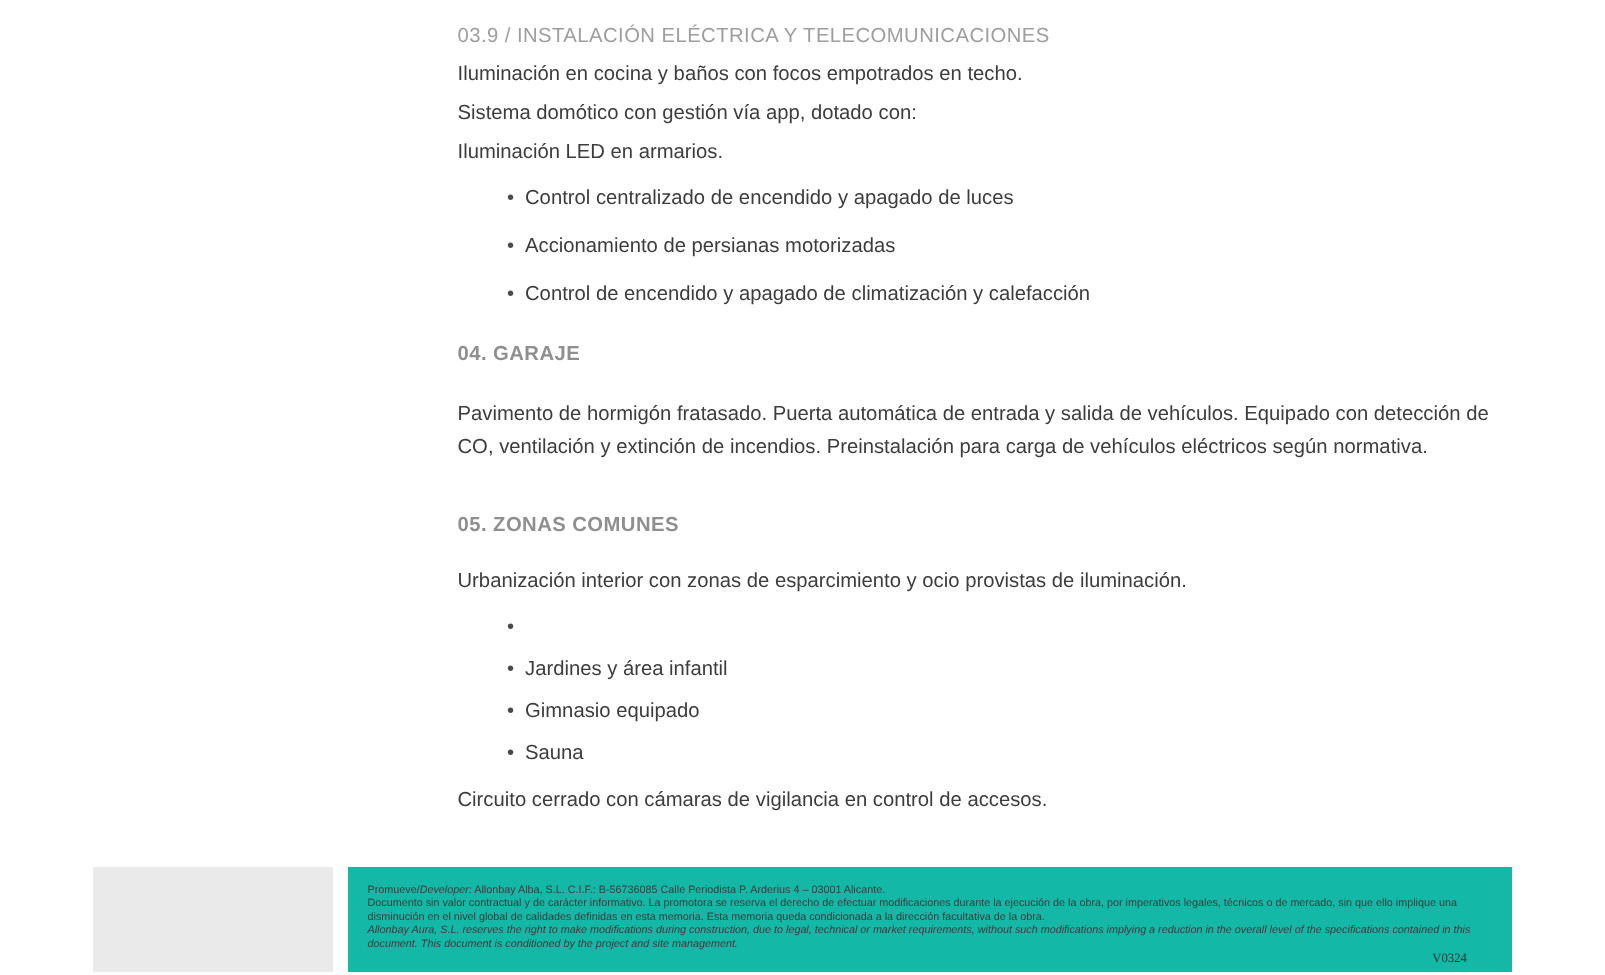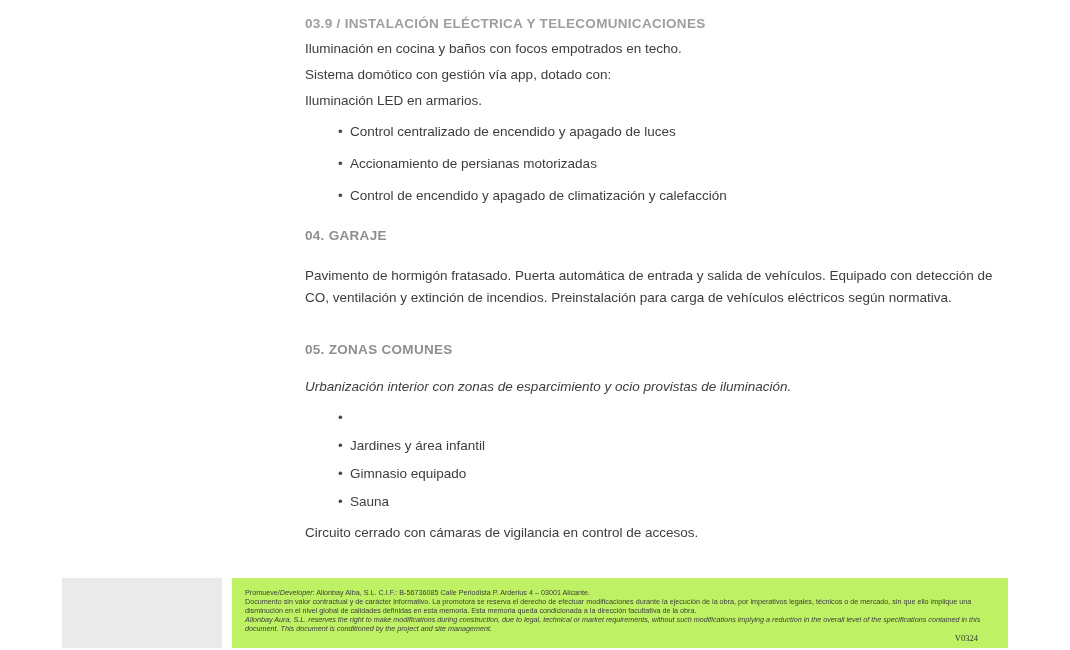--- a/index.html
+++ b/index.html
@@ -14,21 +14,21 @@
   .content {
     position:absolute;
     left:305px; top:16px;
     width:710px;
     color:#3d3d3d;
     font-size:13.5px;
     line-height:16px;
   }
   .heading-light {
     font-size:13.5px;
-    font-weight:700;
+    font-weight:400;
     color:#9e9e9e;
     letter-spacing:0.3px;
     margin:0 0 9px 0;
   }
   .heading-bold {
     font-size:13.5px;
     font-weight:700;
     color:#8f8f8f;
     letter-spacing:0.3px;
   }
@@ -47,35 +47,35 @@
   .bullet-list li:last-child { margin-bottom:0; }
   .dot {
     width:12px;
     margin-left:33px;
     color:#4a4a4a;
     flex:0 0 auto;
   }
   .h-garage { margin-top:24px; }
   .para-garage { margin-top:21px; line-height:22px; }
   .h-common { margin-top:33px; }
-  .para-intro { margin-top:21px;font-style:italic; }
+  .para-intro { margin-top:21px; }
   .para-outro { margin-top:15px; }
 
   
   .footer-left-block {
     position:absolute;
     left:62px; top:578px;
     width:160px; height:70px;
     background:#eaeaea;
   }
   .footer-right-block {
     position:absolute;
     left:232px; top:578px;
     width:776px; height:70px;
-    background:#bef264;
+    background:#14b8a6;
     padding:10px 22px 0 13px;
     color:#3c3c3c;
     font-size:7.2px;
     line-height:9px;
   }
   .footer-right-block p { margin:0; }
   .f-en { font-style:italic; }
   .f-it { font-style:italic; }
   .version {
     position:absolute;

